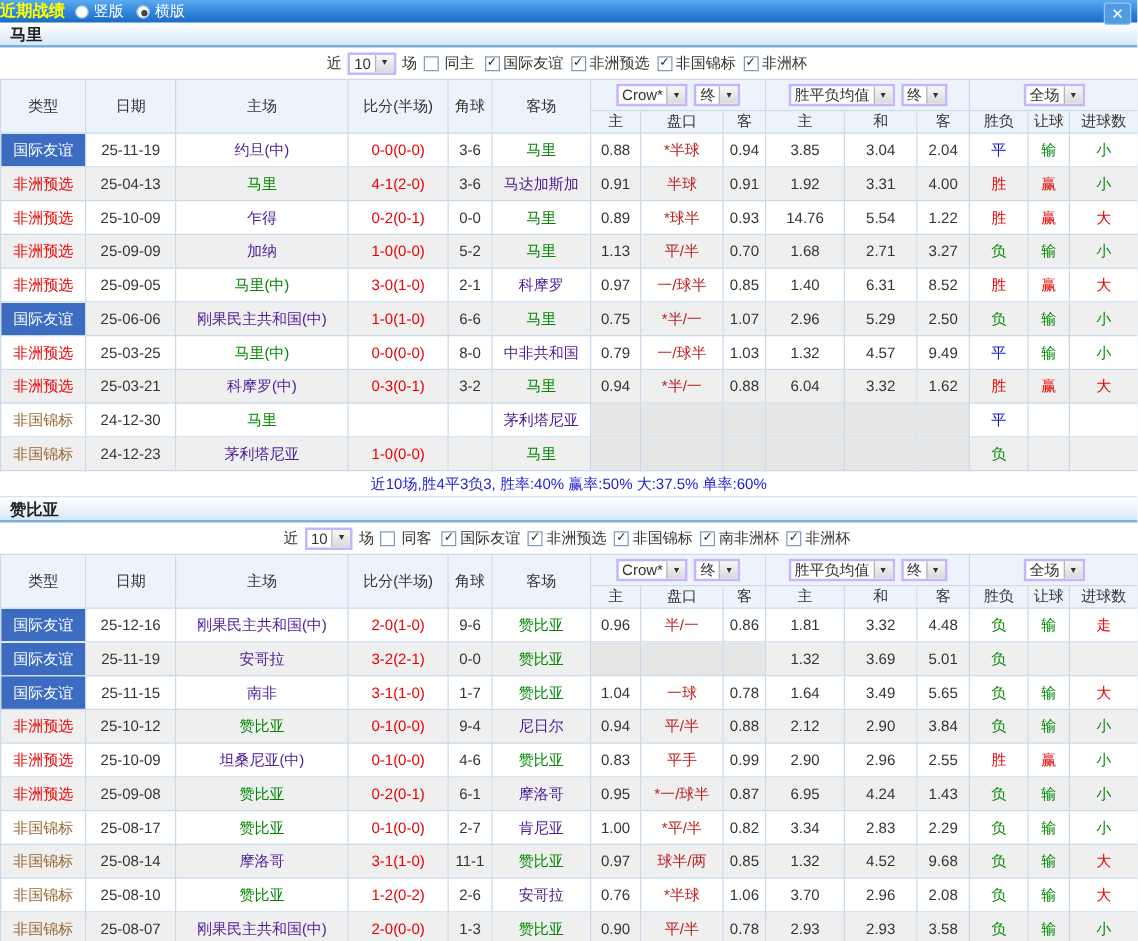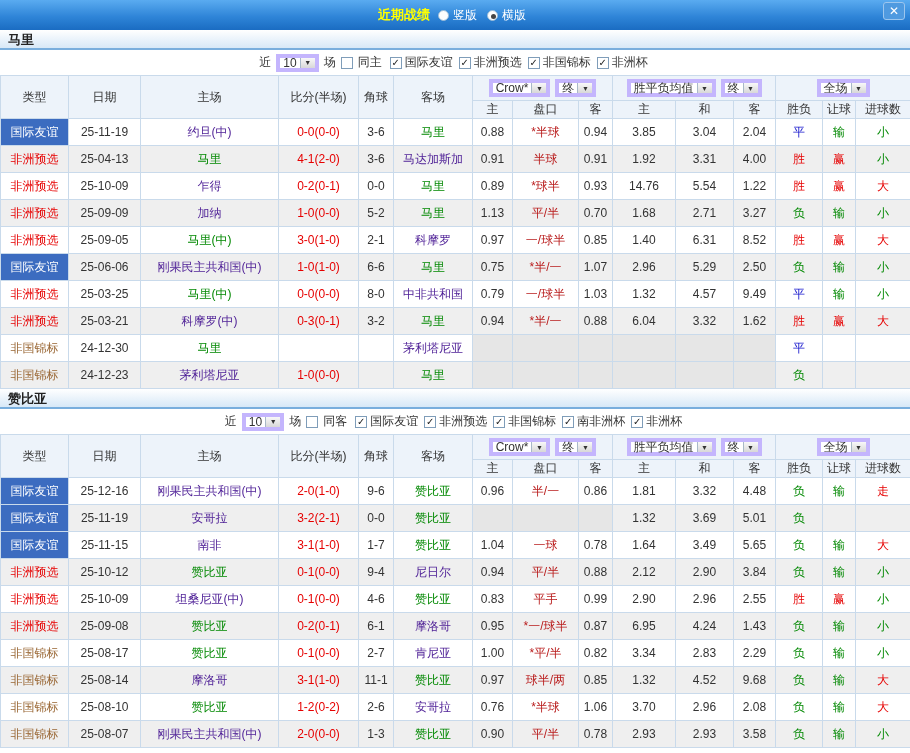--- a/index.html
+++ b/index.html
@@ -1,33 +1,33 @@
 <!DOCTYPE html>
 <html><head>
 <meta charset="utf-8">
 <style>
   *{margin:0;padding:0;box-sizing:border-box}
   html,body{width:910px;height:753px;overflow:hidden}
   body{font-family:"Liberation Sans","DejaVu Sans",sans-serif;background:#fff;font-size:12px;color:#333}
 
-  .topbar{height:30px;background:linear-gradient(to bottom,#5aabf0 0%,#2f85d8 55%,#1a6cc2 100%);display:flex;align-items:center;justify-content:center;gap:8px;position:relative}
+  .topbar{height:18px;background:linear-gradient(to bottom,#5aabf0 0%,#2f85d8 55%,#1a6cc2 100%);display:flex;align-items:center;gap:8px;position:relative}
   .topbar-title{color:#ffff00;font-weight:bold;font-size:13px}
   .radio-group{display:flex;align-items:center;gap:4px;color:#fff;font-size:12px}
   .radio{width:11px;height:11px;border-radius:50%;background:#fdfdfd;border:1px solid #9abcd8;display:inline-block;position:relative}
   .radio.checked::after{content:"";position:absolute;left:3px;top:3px;width:5px;height:5px;border-radius:50%;background:#444}
   .radio-label{margin-right:6px}
   .close-btn{position:absolute;right:5px;top:2px;width:22px;height:18px;line-height:16px;text-align:center;background:#4f9ae0;border:1px solid #9cc6ee;border-radius:3px;color:#fff;font-size:12px;font-weight:bold;cursor:pointer}
 
   .section-bar{height:20px;background:linear-gradient(to bottom,#ffffff,#d7e8f7);border-bottom:2px solid #79aedd;line-height:20px;padding-left:8px;font-size:13px;font-weight:bold;color:#222}
 
   .filter-row{height:25px;display:flex;align-items:center;justify-content:center;gap:5px}
   .cb{width:12px;height:12px;border:1px solid #7f9db9;background:#fff;display:inline-flex;align-items:center;justify-content:center;font-size:10px;font-weight:bold;color:#222;line-height:1;flex:none}
   .cb-label{margin-right:3px}
 
-  .sel{display:inline-flex;align-items:center;height:18px;border:4px solid #c4b5fd;background:#fff;font-size:12px;cursor:pointer;vertical-align:middle}
+  .sel{display:inline-flex;align-items:center;height:18px;border:2px solid #c4b5fd;background:#fff;font-size:12px;cursor:pointer;vertical-align:middle}
   .sel-label{padding:0 3px;white-space:nowrap}
   .sel-arr{width:15px;align-self:stretch;display:flex;align-items:center;justify-content:center;font-size:7px;color:#333;background:linear-gradient(#f8f8f8,#d8d8d8);border-left:1px solid #a8b8c8}
   .sel + .sel{margin-left:5px}
 
   table{width:910px;border-collapse:collapse;table-layout:fixed}
   th,td{border:1px solid #c9daeb;text-align:center;white-space:nowrap;overflow:hidden;padding:0}
   thead th{background:#edf3fa;font-weight:normal;color:#333;font-size:12px}
   tr.hrow-a th{height:25px}
   tr.hrow-b th{height:17px}
   tbody td{height:27px;font-size:12px}
@@ -316,20 +316,21 @@
           <td class="odds void"></td>
           <td class="odds void"></td>
           <td class="odds void"></td>
           <td class="res green">负</td>
           <td class="res"></td>
           <td class="res"></td>
         </tr>
       </tbody>
   </table>
 
+  <div class="summary">近10场,胜4平3负3, 胜率:40% 赢率:50% 大:37.5% 单率:60%</div>
 </div>
 
 <div>
   <div class="section-bar">
     <span>赞比亚</span>
   </div>
 
   <div class="filter-row">
     <span>近</span>
     <span class="sel">

